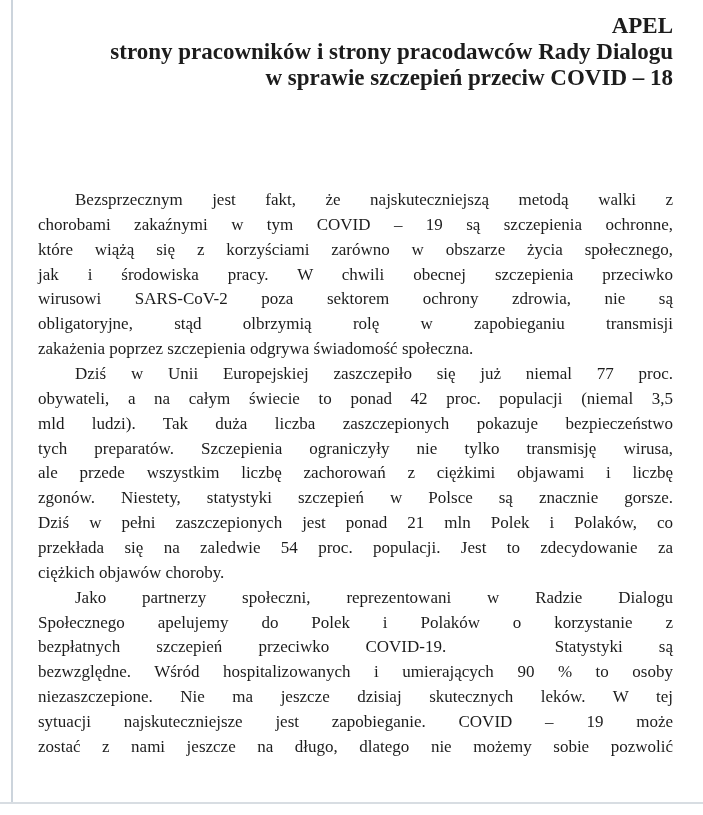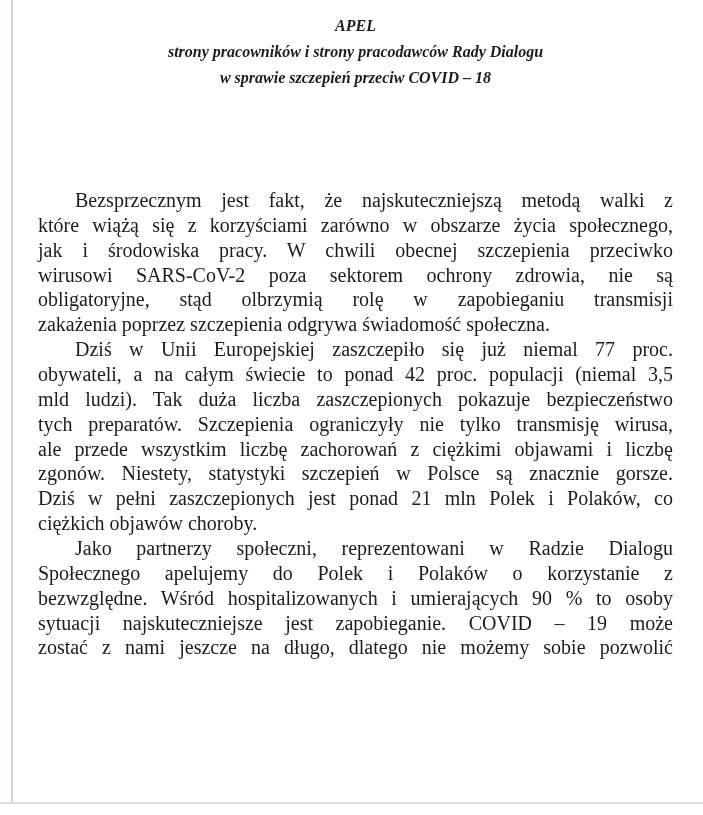--- a/index.html
+++ b/index.html
@@ -41,35 +41,34 @@
     width: 703px;
     height: 805px;
     overflow: hidden;
     z-index: 2;
   }
   .title-block {
     position: absolute;
     left: 38px;
     top: 13px;
     width: 635px;
-    text-align: center;
+    text-align: right;
     font-weight: bold;
-    font-size: 16px;
+    font-size: 23px;
     line-height: 26px;
-    font-style: italic;
   }
   .title-line {
     height: 26px;
   }
   .body-block {
     position: absolute;
     left: 38px;
     top: 188px;
     width: 635px;
-    font-size: 20px;
+    font-size: 17px;
     line-height: 24.87px;
   }
   .line {
     height: 24.87px;
     text-align: justify;
     text-align-last: justify;
     white-space: normal;
     overflow: visible;
   }
   .line.first {
@@ -87,38 +86,42 @@
   <div class="edge-h"></div>
   <div class="page-content">
     <div class="title-block">
       <div class="title-line">APEL</div>
       <div class="title-line">strony pracowników i strony pracodawców Rady Dialogu</div>
       <div class="title-line">w sprawie szczepień przeciw COVID – 18</div>
     </div>
     <div class="body-block">
         <div>
           <div class="line first">Bezsprzecznym jest fakt, że najskuteczniejszą metodą walki z</div>
+          <div class="line">chorobami zakaźnymi w tym COVID – 19 są szczepienia ochronne,</div>
           <div class="line">które wiążą się z korzyściami zarówno w obszarze życia społecznego,</div>
           <div class="line">jak i środowiska pracy. W chwili obecnej szczepienia przeciwko</div>
           <div class="line">wirusowi SARS-CoV-2 poza sektorem ochrony zdrowia, nie są</div>
           <div class="line">obligatoryjne, stąd olbrzymią rolę w zapobieganiu transmisji</div>
           <div class="line last">zakażenia poprzez szczepienia odgrywa świadomość społeczna.</div>
         </div>
         <div>
           <div class="line first">Dziś w Unii Europejskiej zaszczepiło się już niemal 77 proc.</div>
           <div class="line">obywateli, a na całym świecie to ponad 42 proc. populacji (niemal 3,5</div>
           <div class="line">mld ludzi). Tak duża liczba zaszczepionych pokazuje bezpieczeństwo</div>
           <div class="line">tych preparatów. Szczepienia ograniczyły nie tylko transmisję wirusa,</div>
           <div class="line">ale przede wszystkim liczbę zachorowań z ciężkimi objawami i liczbę</div>
           <div class="line">zgonów. Niestety, statystyki szczepień w Polsce są znacznie gorsze.</div>
           <div class="line">Dziś w pełni zaszczepionych jest ponad 21 mln Polek i Polaków, co</div>
+          <div class="line">przekłada się na zaledwie 54 proc. populacji. Jest to zdecydowanie za</div>
           <div class="line last">ciężkich objawów choroby.</div>
         </div>
         <div>
           <div class="line first">Jako partnerzy społeczni, reprezentowani w Radzie Dialogu</div>
           <div class="line">Społecznego apelujemy do Polek i Polaków o korzystanie z</div>
+          <div class="line">bezpłatnych szczepień przeciwko COVID-19.&nbsp;&nbsp; Statystyki są</div>
           <div class="line">bezwzględne. Wśród hospitalizowanych i umierających 90 % to osoby</div>
+          <div class="line">niezaszczepione. Nie ma jeszcze dzisiaj skutecznych leków. W tej</div>
           <div class="line">sytuacji najskuteczniejsze jest zapobieganie. COVID – 19 może</div>
           <div class="line">zostać z nami jeszcze na długo, dlatego nie możemy sobie pozwolić</div>
         </div>
       </div>
   </div>
 </div>
 
 </body></html>

